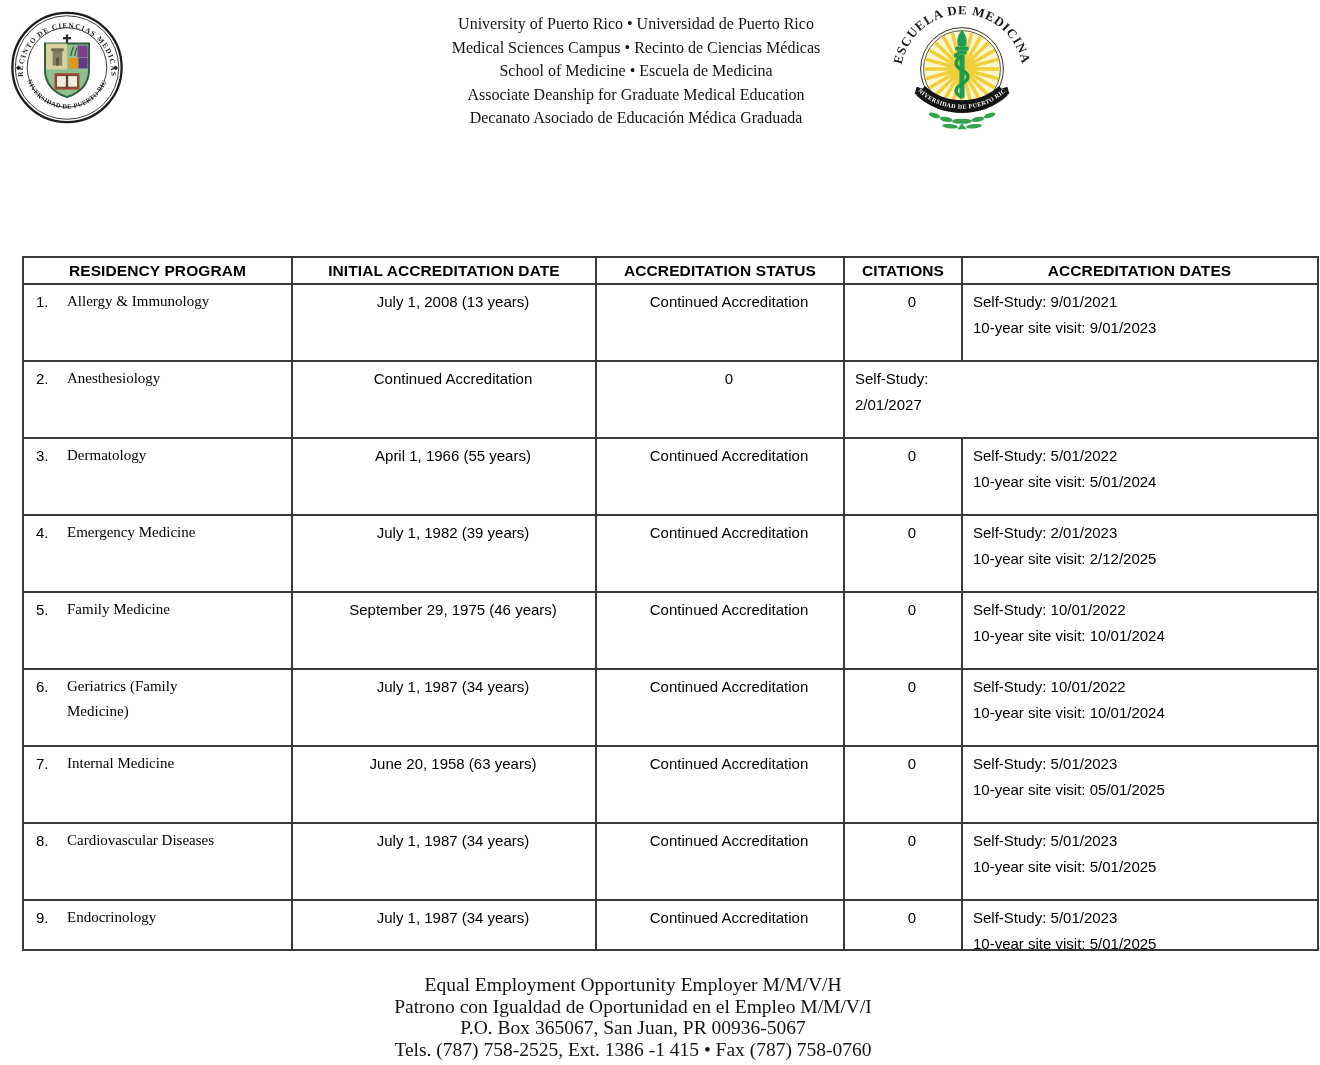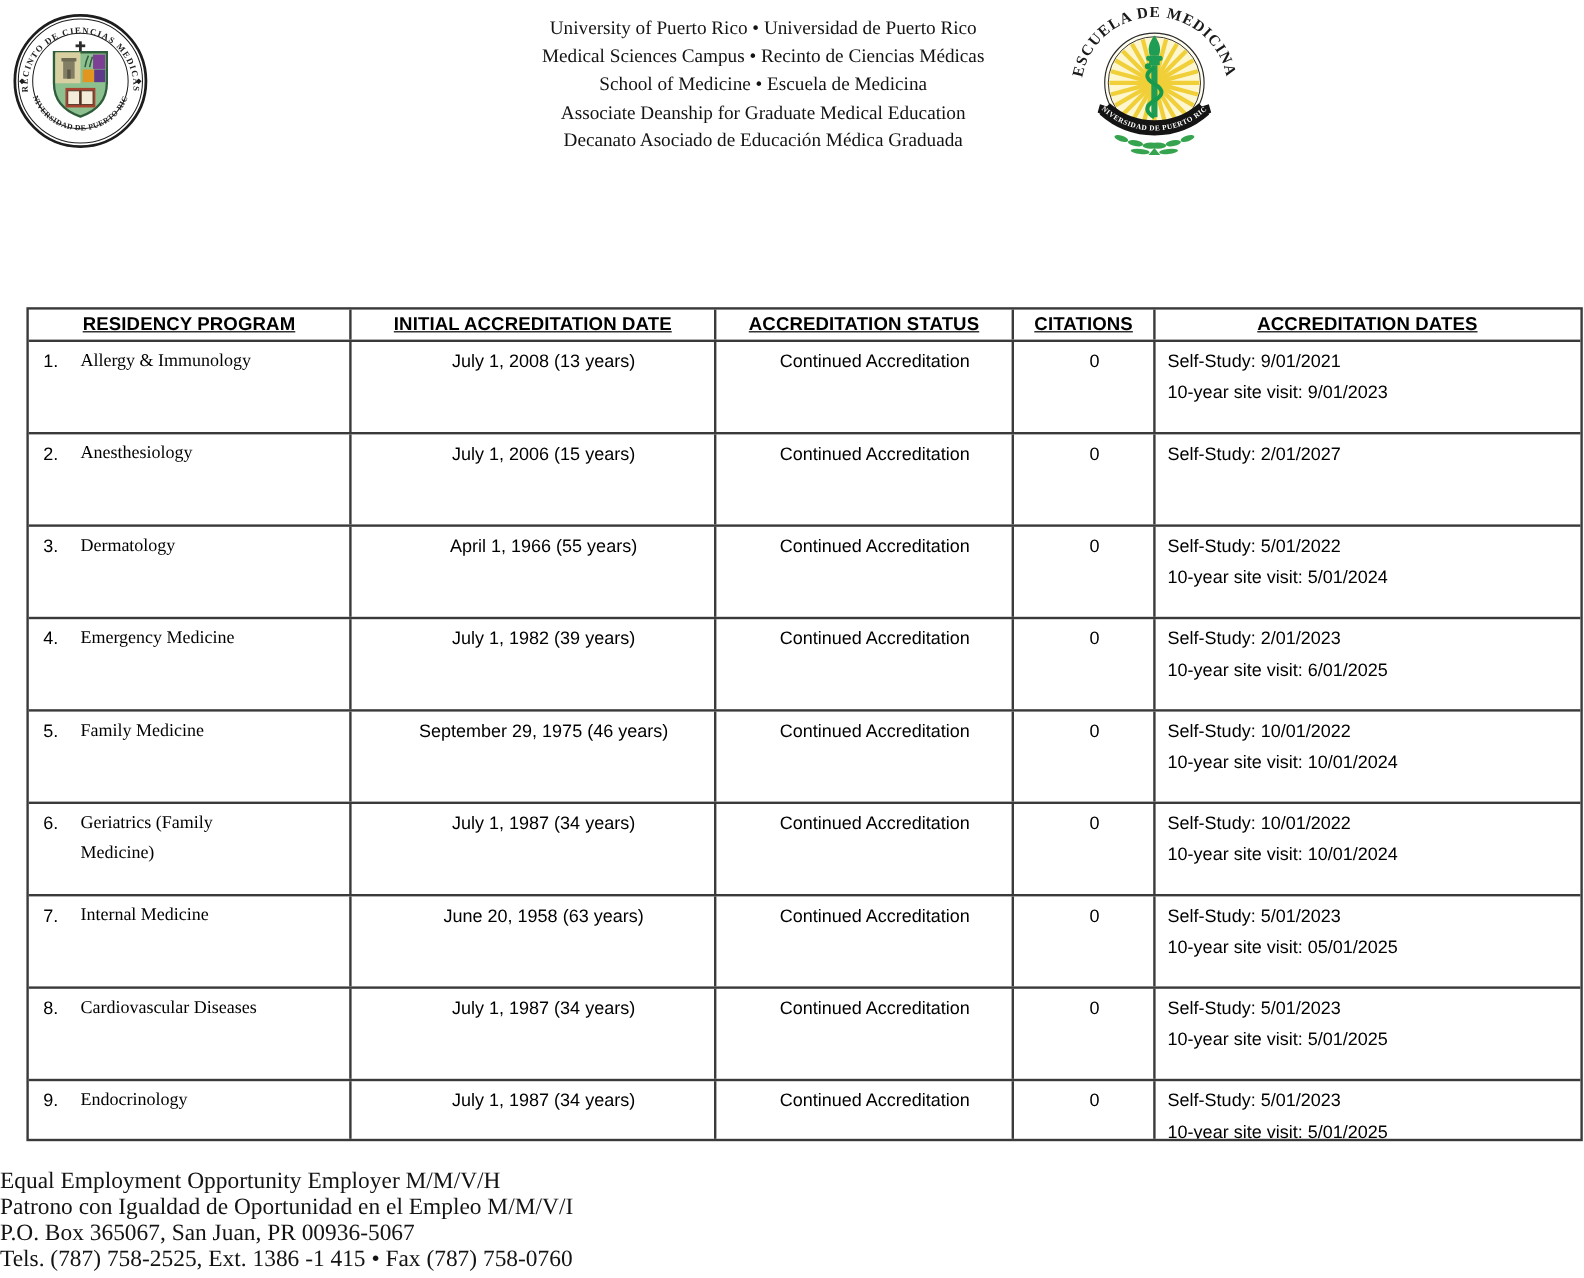--- a/index.html
+++ b/index.html
@@ -14,30 +14,30 @@
   .seal-right{position:absolute;left:893px;top:4px;width:138px;height:138px;}
 
   
   .acc-table{position:absolute;left:22px;top:256px;width:1297px;border:2.5px solid #3a3a3a;}
   .thead,.tr{display:grid;grid-template-columns:269px 304px 248px 118px 353px;}
   .thead{height:27px;border-bottom:2.5px solid #3a3a3a;}
   .tr{height:77px;border-bottom:2px solid #3a3a3a;}
   .tr:last-child{height:48px;border-bottom:none;}
   .th,.td{border-right:2px solid #3a3a3a;overflow:hidden;}
   .th:last-child,.td:last-child{border-right:none;}
-  .th{font-weight:700;font-size:15.5px;line-height:25px;text-align:center;letter-spacing:.1px;text-decoration:underline;}
+  .th{font-weight:700;font-size:15.5px;line-height:25px;text-align:center;letter-spacing:.1px;}
   .td{font-size:15px;line-height:25px;padding-top:4px;}
   .td-center{text-align:center;margin-left:18px;}
   .td-program{display:flex;padding-left:12px;padding-right:6px;}
   .num{width:31px;flex-shrink:0;}
   .prog{white-space:pre-line;font-family:Liberation Serif, serif;}
   .td-dates{padding-left:10px;padding-right:6px;line-height:25.5px;border-radius:10px;}
 
   
-  .footer{position:absolute;left:0;top:974px;width:1266px;text-align:left;
+  .footer{position:absolute;left:0;top:974px;width:1266px;text-align:center;
           font-family:"Liberation Serif",serif;font-size:19.5px;line-height:21.7px;color:#131313;}
 </style>
 </head>
 <body>
 
 <div class="page">
 
   <div class="seal-left">
     <svg width="118" height="115" viewBox="0 0 120 120">
       <defs>
@@ -171,21 +171,20 @@
         <div>Self-Study: 9/01/2021</div>
         <div>10-year site visit: 9/01/2023</div>
       </div>
     </div>
 
     <div class="tr">
       <div class="td td-program">
         <span class="num">2.</span>
         <span class="prog">Anesthesiology</span>
       </div>
-      <div class="td td-center">July 1, 2006 (15 years)</div>
       <div class="td td-center">Continued Accreditation</div>
       <div class="td td-center">0</div>
       <div class="td td-dates">
         <div>Self-Study: 2/01/2027</div>
       </div>
     </div>
 
     <div class="tr">
       <div class="td td-program">
         <span class="num">3.</span>
@@ -203,21 +202,21 @@
     <div class="tr">
       <div class="td td-program">
         <span class="num">4.</span>
         <span class="prog">Emergency Medicine</span>
       </div>
       <div class="td td-center">July 1, 1982 (39 years)</div>
       <div class="td td-center">Continued Accreditation</div>
       <div class="td td-center">0</div>
       <div class="td td-dates">
         <div>Self-Study: 2/01/2023</div>
-        <div>10-year site visit: 6/01/2025</div>
+        <div>10-year site visit: 2/12/2025</div>
       </div>
     </div>
 
     <div class="tr">
       <div class="td td-program">
         <span class="num">5.</span>
         <span class="prog">Family Medicine</span>
       </div>
       <div class="td td-center">September 29, 1975 (46 years)</div>
       <div class="td td-center">Continued Accreditation</div>

